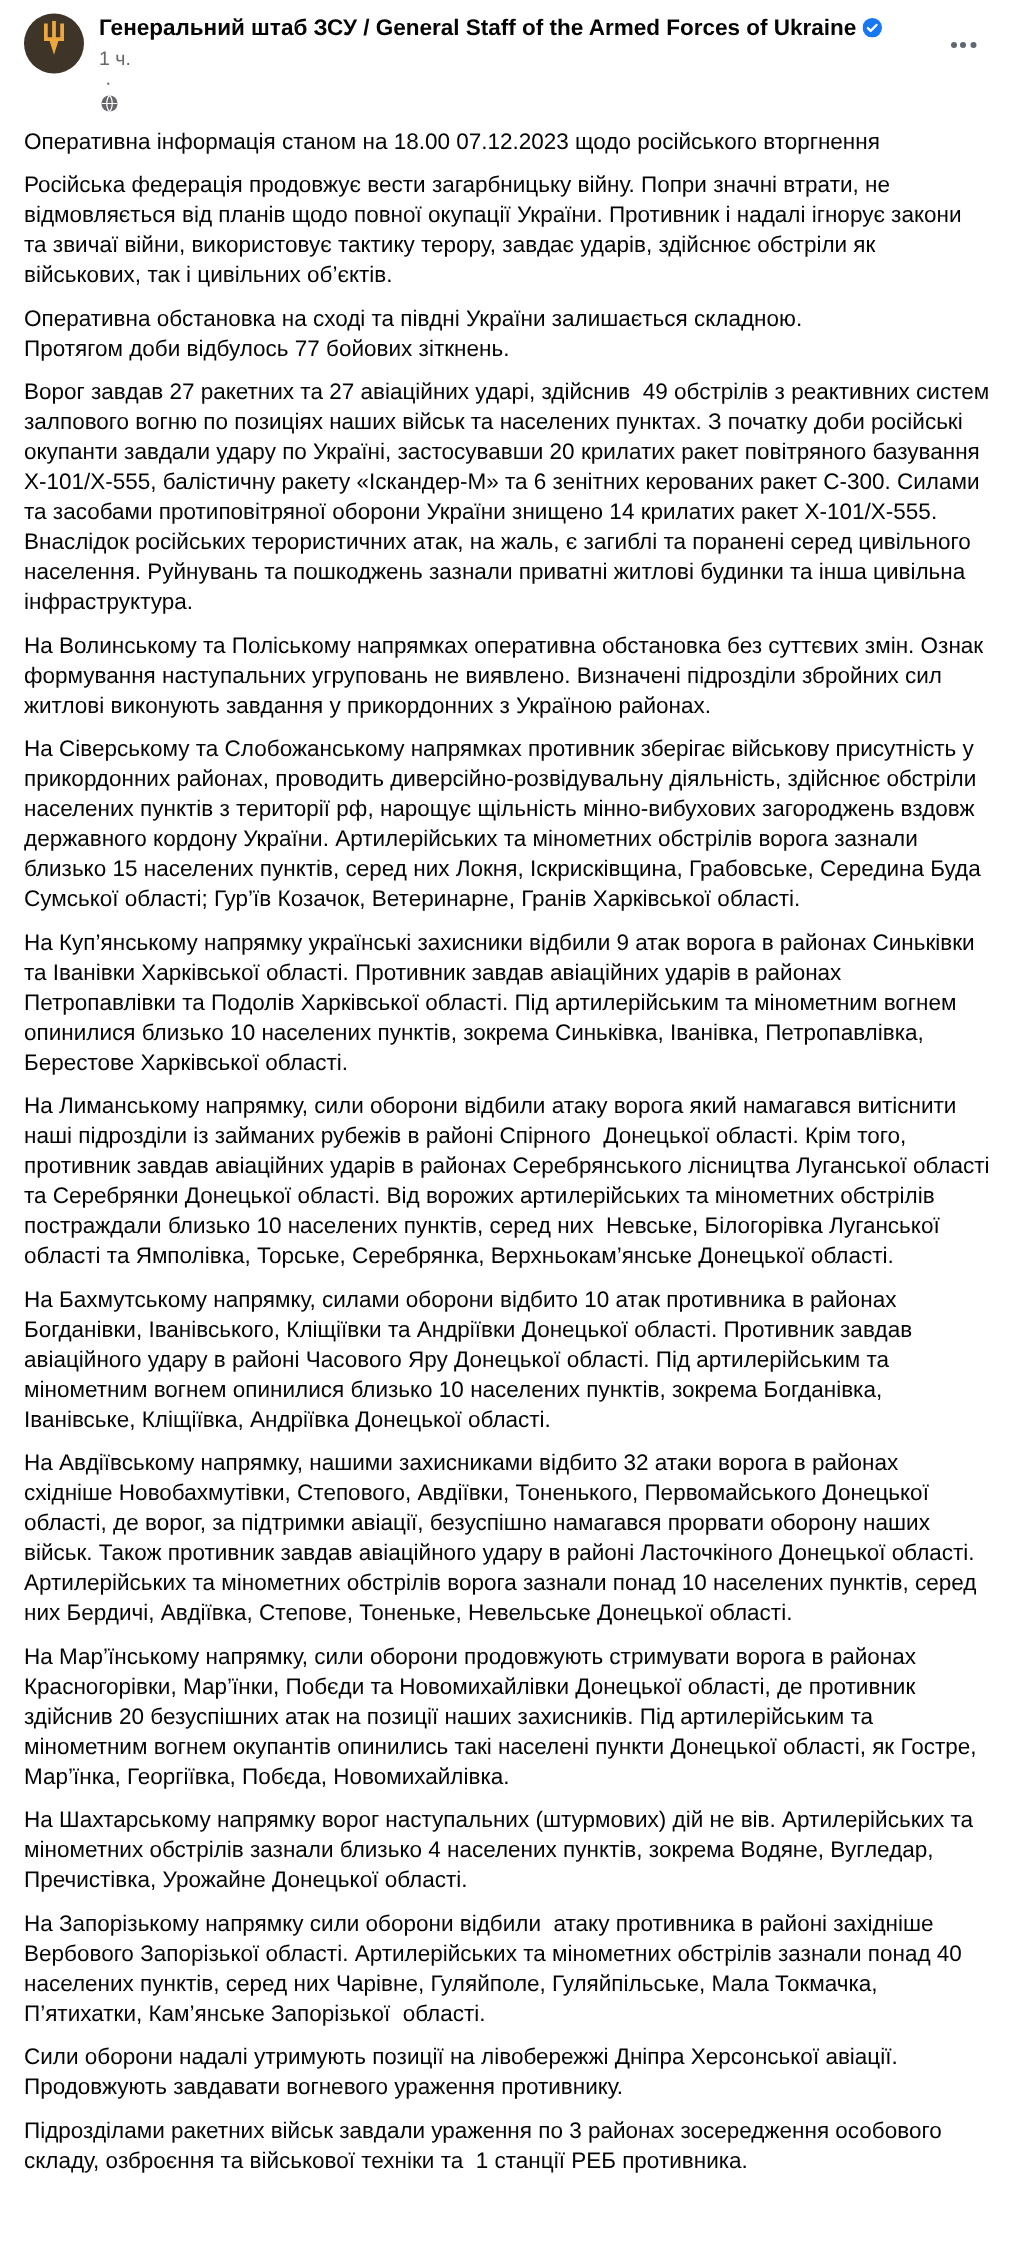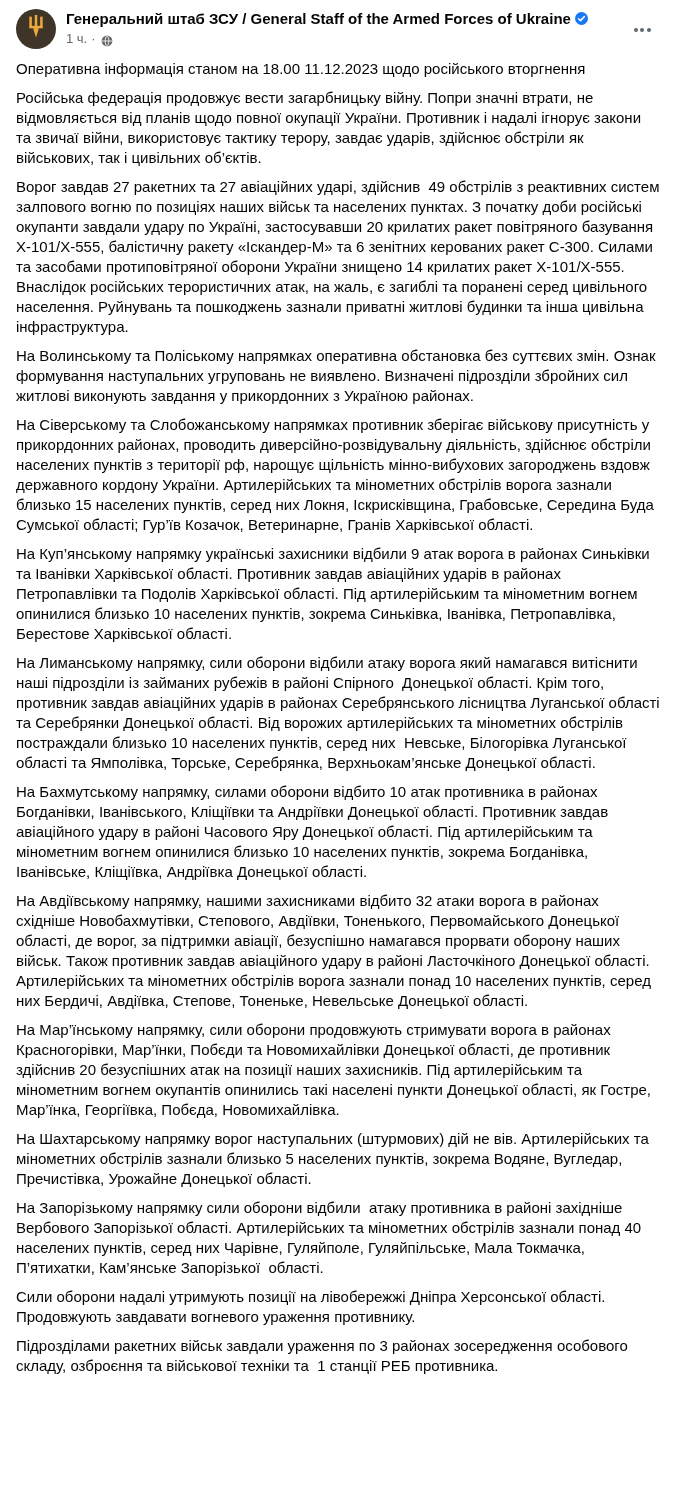--- a/index.html
+++ b/index.html
@@ -31,25 +31,26 @@
     font-size: 15px;
     font-weight: 700;
     color: #050505;
     line-height: 19px;
     text-decoration: none;
     cursor: pointer;
     white-space: nowrap;
   }
   .verified { margin-left: 4px; flex: 0 0 auto; display: inline-flex; }
   .meta-row {
-    display: flex; align-items: flex-end;
+    display: flex; align-items: flex-start;
     margin-top: 3px;
     font-size: 13px;
     color: #65676B;
     line-height: 16px;
+    flex-direction: column;
   }
   .meta-row .dot-sep { margin: 0 4px; }
   .meta-row .timestamp { cursor: pointer; }
   .globe { display: inline-flex; margin-left: 1px; }
 
   .more-btn {
     position: absolute;
     top: 20px; right: 18px;
     width: 32px; height: 20px;
     display: flex; align-items: center; justify-content: center;
@@ -123,29 +124,31 @@
     </div>
 
     <button class="more-btn" aria-label="More">
       <i></i>
       <i></i>
       <i></i>
     </button>
   </div>
 
   <div class="content">
-    <p>Оперативна інформація станом на 18.00 11.12.2023 щодо російського вторгнення</p>
+    <p>Оперативна інформація станом на 18.00 07.12.2023 щодо російського вторгнення</p>
     <p>Російська федерація продовжує вести загарбницьку війну. Попри значні втрати, не відмовляється від планів щодо повної окупації України. Противник і надалі ігнорує закони та звичаї війни, використовує тактику терору, завдає ударів, здійснює обстріли як військових, так і цивільних об’єктів.</p>
+    <p>Оперативна обстановка на сході та півдні України залишається складною.
+Протягом доби відбулось 77 бойових зіткнень.</p>
     <p>Ворог завдав 27 ракетних та 27 авіаційних ударі, здійснив  49 обстрілів з реактивних систем залпового вогню по позиціях наших військ та населених пунктах. З початку доби російські окупанти завдали удару по Україні, застосувавши 20 крилатих ракет повітряного базування Х-101/Х-555, балістичну ракету «Іскандер-М» та 6 зенітних керованих ракет С-300. Силами та засобами протиповітряної оборони України знищено 14 крилатих ракет Х-101/Х-555. Внаслідок російських терористичних атак, на жаль, є загиблі та поранені серед цивільного населення. Руйнувань та пошкоджень зазнали приватні житлові будинки та інша цивільна інфраструктура.</p>
     <p>На Волинському та Поліському напрямках оперативна обстановка без суттєвих змін. Ознак формування наступальних угруповань не виявлено. Визначені підрозділи збройних сил житлові виконують завдання у прикордонних з Україною районах.</p>
     <p>На Сіверському та Слобожанському напрямках противник зберігає військову присутність у прикордонних районах, проводить диверсійно-розвідувальну діяльність, здійснює обстріли населених пунктів з території рф, нарощує щільність мінно-вибухових загороджень вздовж державного кордону України. Артилерійських та мінометних обстрілів ворога зазнали близько 15 населених пунктів, серед них Локня, Іскрисківщина, Грабовське, Середина Буда Сумської області; Гур’їв Козачок, Ветеринарне, Гранів Харківської області.</p>
     <p>На Куп’янському напрямку українські захисники відбили 9 атак ворога в районах Синьківки та Іванівки Харківської області. Противник завдав авіаційних ударів в районах Петропавлівки та Подолів Харківської області. Під артилерійським та мінометним вогнем опинилися близько 10 населених пунктів, зокрема Синьківка, Іванівка, Петропавлівка, Берестове Харківської області.</p>
     <p>На Лиманському напрямку, сили оборони відбили атаку ворога який намагався витіснити наші підрозділи із займаних рубежів в районі Спірного  Донецької області. Крім того, противник завдав авіаційних ударів в районах Серебрянського лісництва Луганської області та Серебрянки Донецької області. Від ворожих артилерійських та мінометних обстрілів постраждали близько 10 населених пунктів, серед них  Невське, Білогорівка Луганської області та Ямполівка, Торське, Серебрянка, Верхньокам’янське Донецької області.</p>
     <p>На Бахмутському напрямку, силами оборони відбито 10 атак противника в районах Богданівки, Іванівського, Кліщіївки та Андріївки Донецької області. Противник завдав авіаційного удару в районі Часового Яру Донецької області. Під артилерійським та мінометним вогнем опинилися близько 10 населених пунктів, зокрема Богданівка, Іванівське, Кліщіївка, Андріївка Донецької області.</p>
     <p>На Авдіївському напрямку, нашими захисниками відбито 32 атаки ворога в районах східніше Новобахмутівки, Степового, Авдіївки, Тоненького, Первомайського Донецької області, де ворог, за підтримки авіації, безуспішно намагався прорвати оборону наших військ. Також противник завдав авіаційного удару в районі Ласточкіного Донецької області. Артилерійських та мінометних обстрілів ворога зазнали понад 10 населених пунктів, серед них Бердичі, Авдіївка, Степове, Тоненьке, Невельське Донецької області.</p>
     <p>На Мар’їнському напрямку, сили оборони продовжують стримувати ворога в районах Красногорівки, Мар’їнки, Побєди та Новомихайлівки Донецької області, де противник здійснив 20 безуспішних атак на позиції наших захисників. Під артилерійським та мінометним вогнем окупантів опинились такі населені пункти Донецької області, як Гостре, Мар’їнка, Георгіївка, Побєда, Новомихайлівка.</p>
-    <p>На Шахтарському напрямку ворог наступальних (штурмових) дій не вів. Артилерійських та мінометних обстрілів зазнали близько 5 населених пунктів, зокрема Водяне, Вугледар, Пречистівка, Урожайне Донецької області.</p>
+    <p>На Шахтарському напрямку ворог наступальних (штурмових) дій не вів. Артилерійських та мінометних обстрілів зазнали близько 4 населених пунктів, зокрема Водяне, Вугледар, Пречистівка, Урожайне Донецької області.</p>
     <p>На Запорізькому напрямку сили оборони відбили  атаку противника в районі західніше Вербового Запорізької області. Артилерійських та мінометних обстрілів зазнали понад 40 населених пунктів, серед них Чарівне, Гуляйполе, Гуляйпільське, Мала Токмачка, П’ятихатки, Кам’янське Запорізької  області.</p>
-    <p>Сили оборони надалі утримують позиції на лівобережжі Дніпра Херсонської області. Продовжують завдавати вогневого ураження противнику.</p>
+    <p>Сили оборони надалі утримують позиції на лівобережжі Дніпра Херсонської авіації. Продовжують завдавати вогневого ураження противнику.</p>
     <p>Підрозділами ракетних військ завдали ураження по 3 районах зосередження особового складу, озброєння та військової техніки та  1 станції РЕБ противника.</p>
   </div>
 
 </div>
 
 </body></html>

